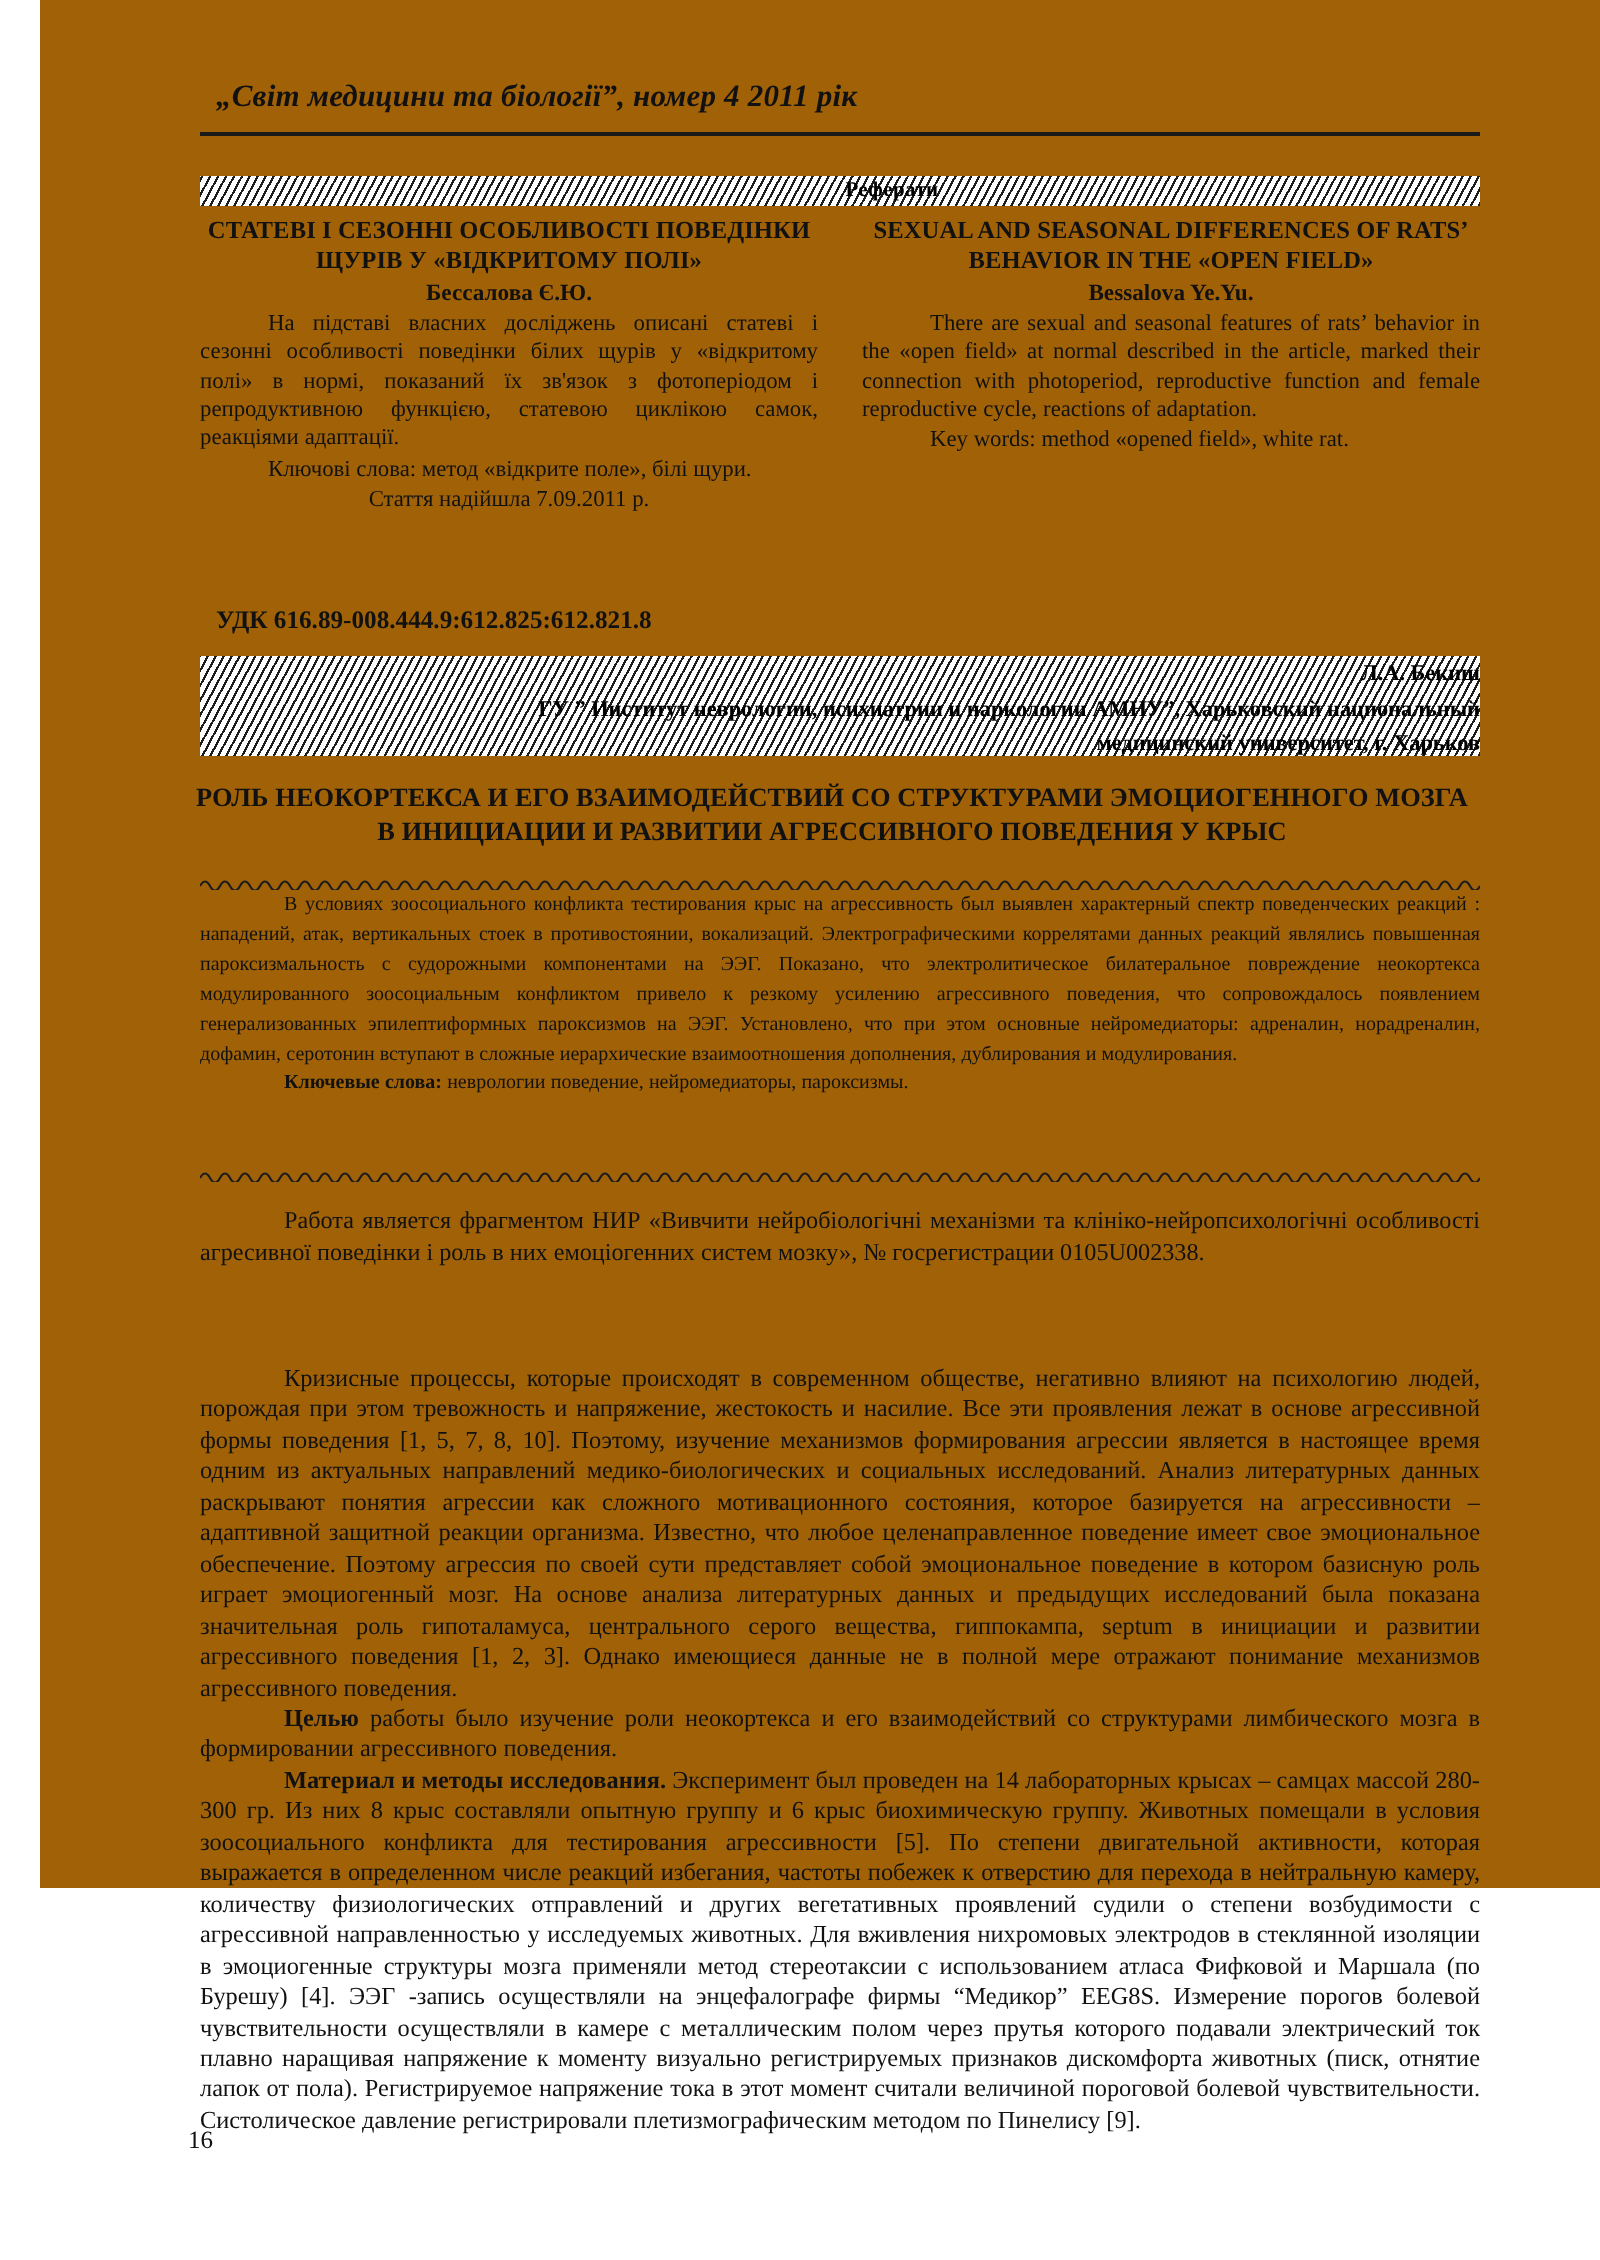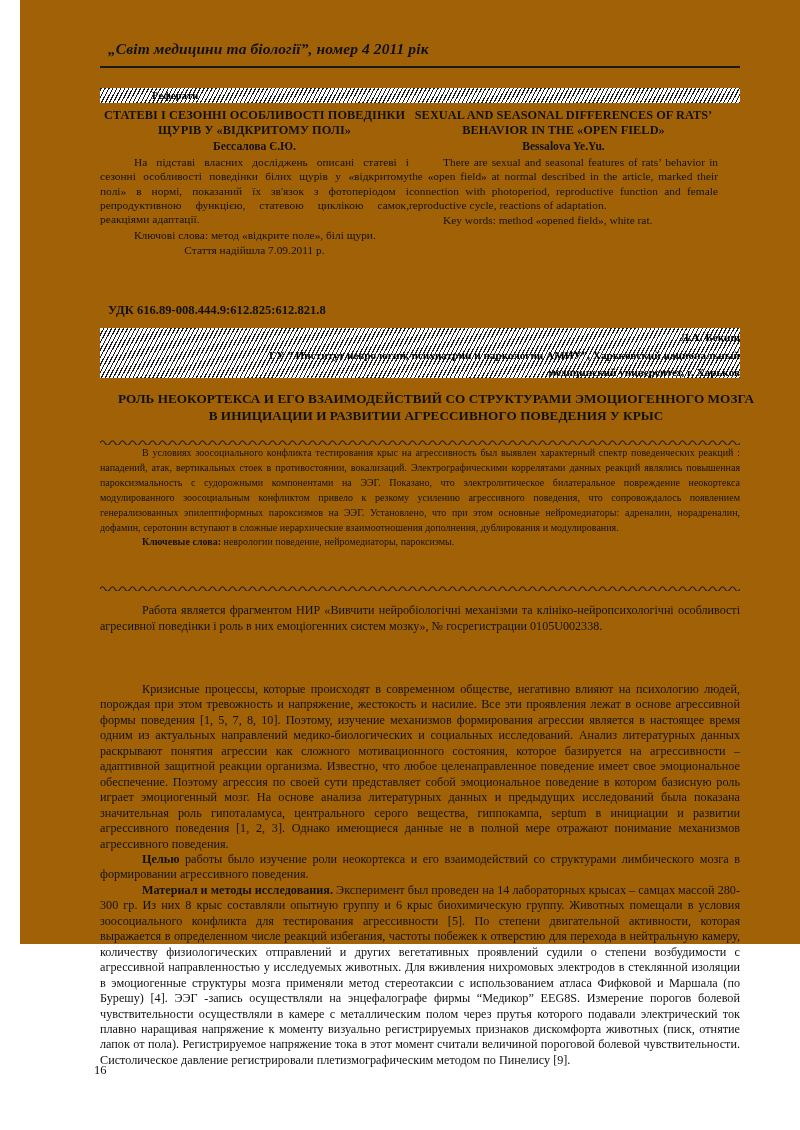--- a/index.html
+++ b/index.html
@@ -64,21 +64,21 @@
     mix-blend-mode: multiply;
   }
   #rubric-band {
     left: 80px;
     top: 88px;
     width: 640px;
     height: 15px;
   }
   #rubric-band .hatch-text {
     font-size: 10.5px;
-    text-align: left;
+    text-align: center;
     padding-left: 52px;
     line-height: 15px;
     letter-spacing: .2px;
   }
   #author-band {
     left: 80px;
     top: 328px;
     width: 640px;
     height: 50px;
     padding: 0;
@@ -93,20 +93,21 @@
     font-weight: bold;
   }
 
   
   .abstract-cols {
     position: absolute;
     left: 80px;
     top: 108px;
     width: 640px;
     display: flex;
+    gap: 22px;
   }
   .abs-col {
     width: 309px;
     font-size: 11.4px;
     line-height: 14.4px;
   }
   .abs-title {
     text-align: center;
     font-weight: bold;
     font-size: 12.3px;
@@ -141,21 +142,21 @@
     position: absolute;
     left: 88px;
     top: 303px;
     font-weight: bold;
     font-size: 12.6px;
   }
 
   
   .main-title {
     position: absolute;
-    left: 96px;
+    left: 76px;
     top: 390px;
     width: 640px;
     text-align: center;
     font-weight: bold;
     font-size: 13.2px;
     line-height: 17px;
     letter-spacing: .05px;
   }
 
   

